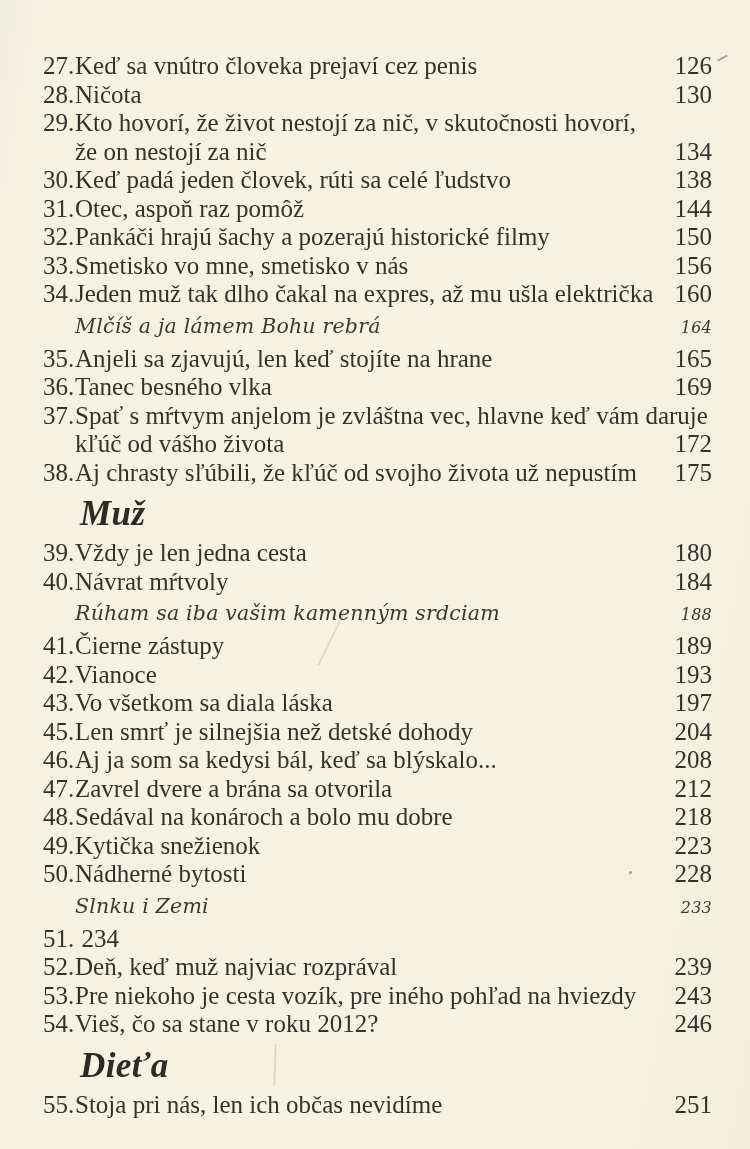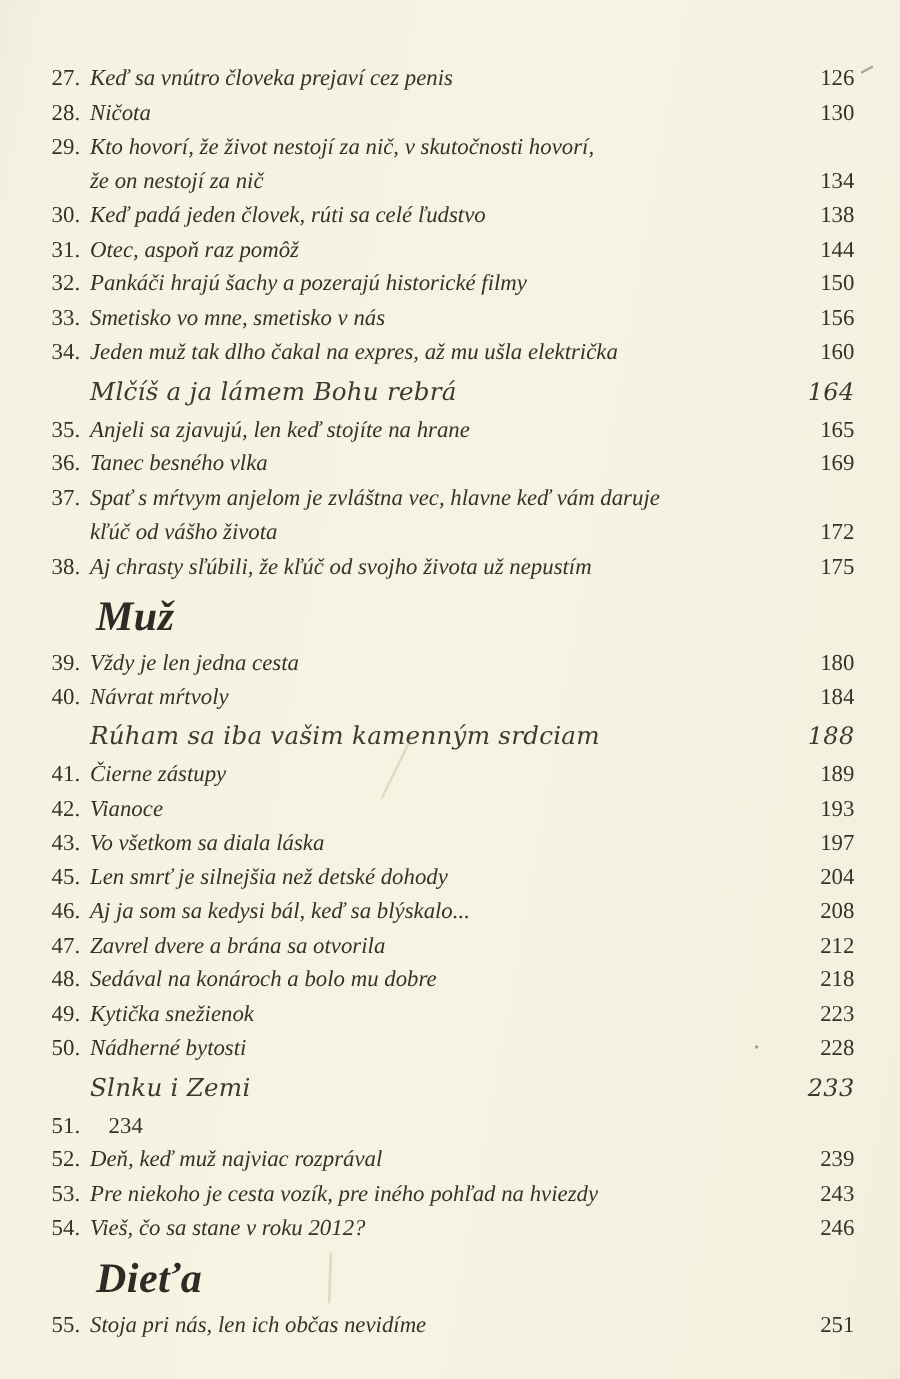--- a/index.html
+++ b/index.html
@@ -14,37 +14,37 @@
     box-sizing:border-box;
     padding:52px 38px 0 43px;
     background:linear-gradient(100deg,#efece0 0%,#f6f2e1 5%,#f6f3e3 55%,#f4f0de 96%,#f1eddb 100%);
     color:#34322c;
     overflow:hidden;
   }
   .line{
     display:flex;
     align-items:baseline;
     height:28.5px;
-    font-size:19px;
+    font-size:25px;
     line-height:28.5px;
     white-space:nowrap;
   }
   .num{flex:none;width:32px;}
-  .title{flex:1 1 auto;overflow:visible;font-style:italic;}
+  .title{flex:1 1 auto;overflow:visible;}
   .pg{flex:none;min-width:44px;text-align:right;}
   .line.script{
     height:29px;
     margin:3px 0 4px 0;
     font-family:"DejaVu Serif", serif;
     font-style:italic;
     font-size:20.5px;
     color:#3b3933;
     letter-spacing:0.2px;
   }
-  .line.script .pg{font-size:20px;}
+  .line.script .pg{font-size:16px;}
   .sec-heading{
     margin:10px 0 9px 37px;
     font-size:35px;
     line-height:33px;
     font-weight:bold;
     font-style:italic;
     letter-spacing:0.4px;
     color:#2d2b26;
   }
   

